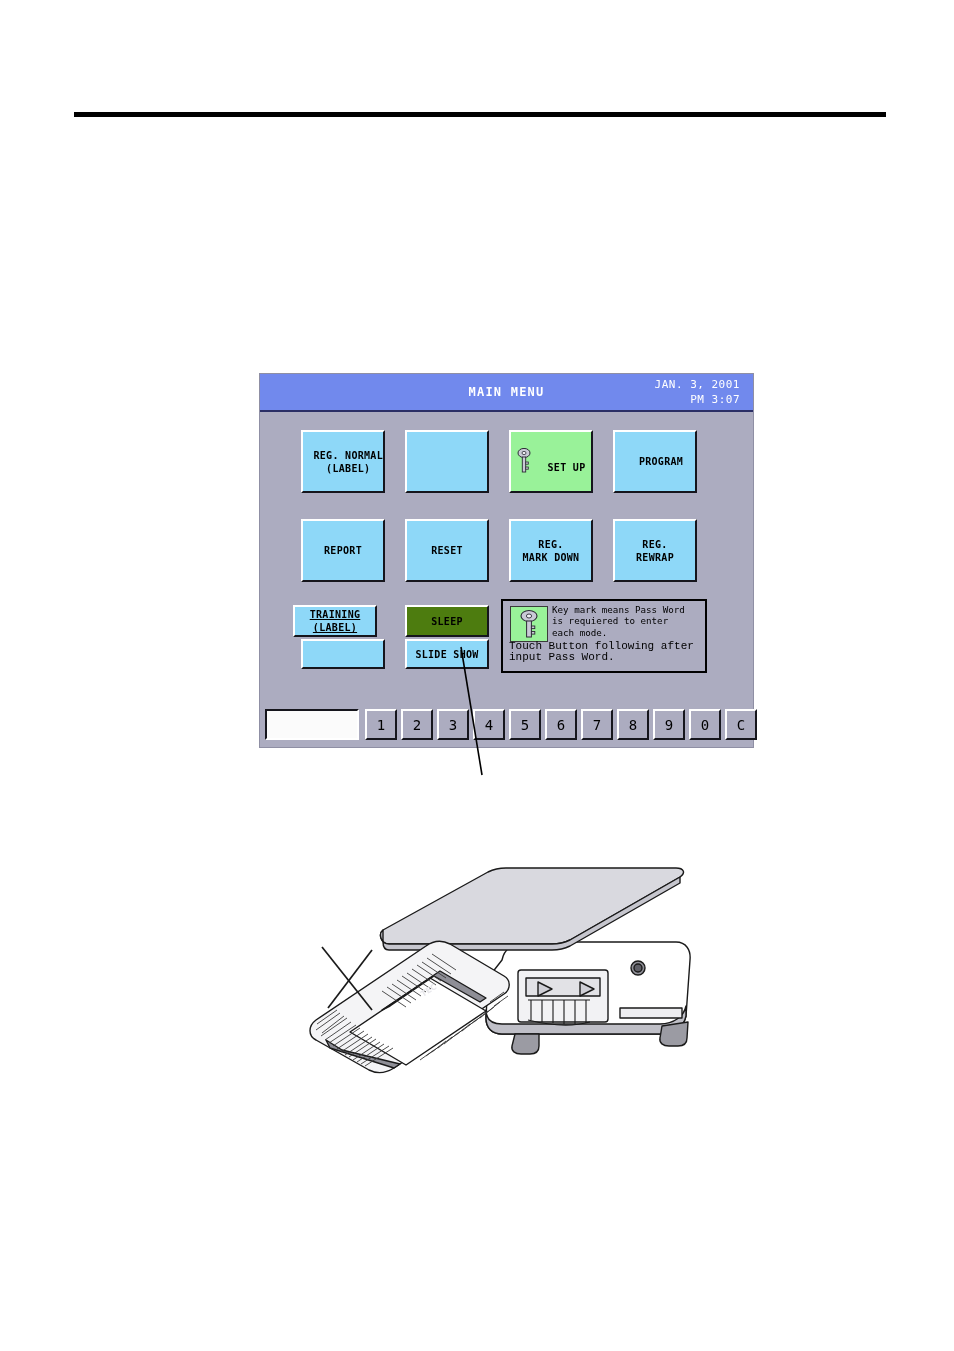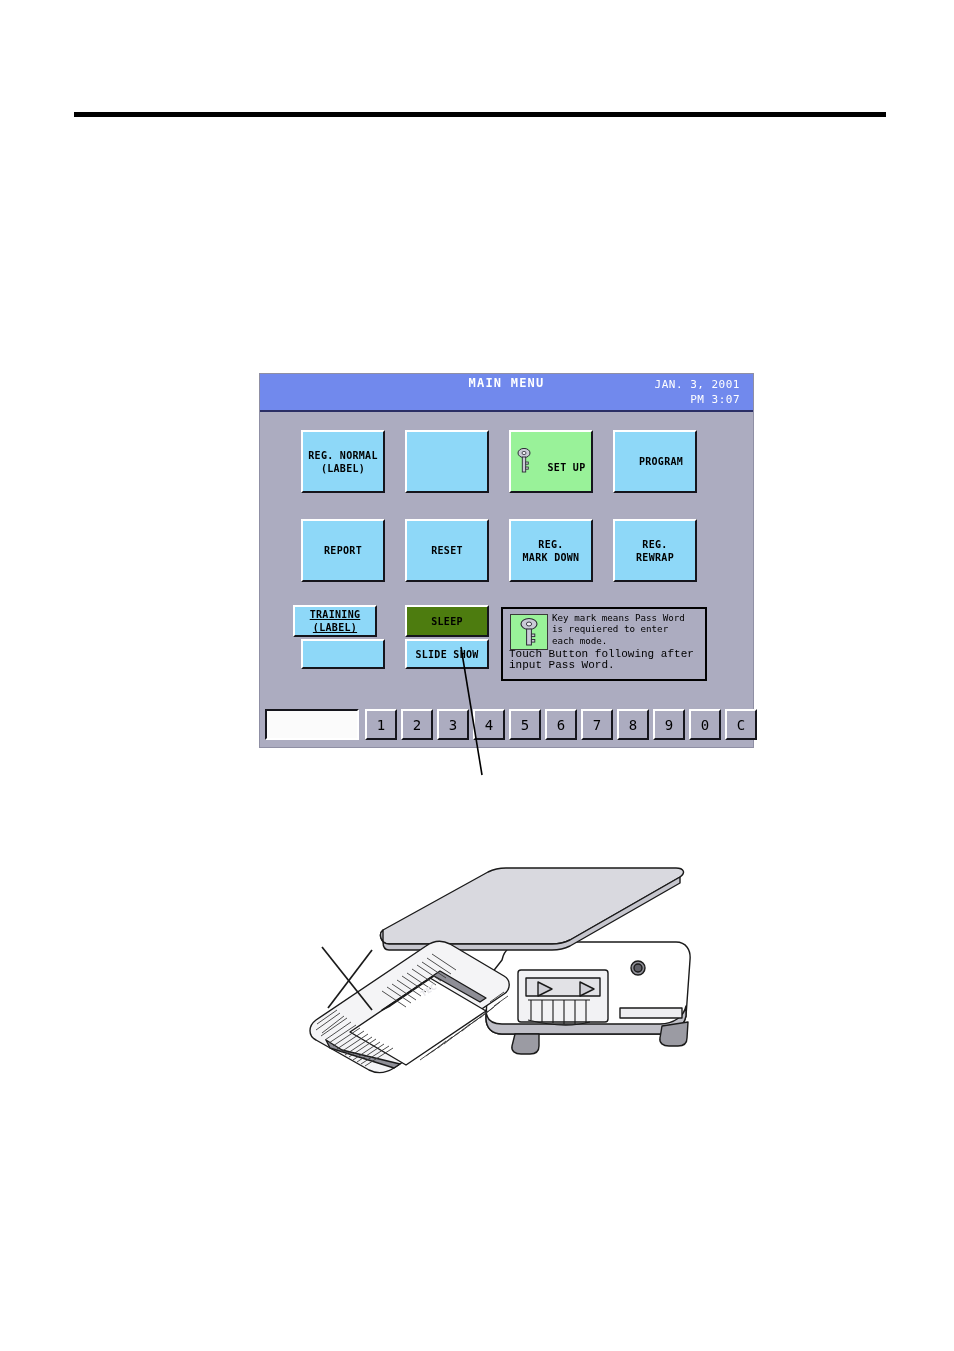--- a/index.html
+++ b/index.html
@@ -43,21 +43,21 @@
     top: 0;
     width: 100%;
     height: 38px;
     background: #7189ED;
     border-bottom: 2px solid #2b2f66;
     box-sizing: border-box;
   }
   .panel-title {
     position: absolute;
     left: 0;
-    top: 2px;
+    top: 11px;
     width: 100%;
     text-align: center;
     color: #ffffff;
     font-size: 12px;
     font-weight: bold;
     letter-spacing: 1.2px;
     font-family: "DejaVu Sans Mono", monospace;
   }
   .panel-clock {
     position: absolute;
@@ -111,21 +111,20 @@
   
   .info-box {
     position: absolute;
     left: 501px;
     top: 599px;
     width: 206px;
     height: 74px;
     background: #ACACC0;
     border: 2px solid #000000;
     box-sizing: border-box;
-    margin-top: 8px;
   }
   .info-key {
     position: absolute;
     left: 7px;
     top: 5px;
     width: 38px;
     height: 36px;
     background: #99F299;
     border: 1px solid #3a3a3a;
     box-sizing: border-box;
@@ -226,21 +225,21 @@
 
 <div class="panel">
 
   <div class="panel-header"></div>
   <div class="panel-title">MAIN MENU</div>
   <div class="panel-clock">
     <div>JAN. 3, 2001</div>
     <div>PM 3:07</div>
   </div>
 
-  <div class="btn" style="left:41px;  top:56px;  width:84px; height:63px;">
+  <div class="btn" style="left:41px;  top:56px;  width:84px; height:63px;align-items:flex-end;">
     <span class="lbl">REG. NORMAL
 (LABEL)</span>
   </div>
 
   <div class="btn" style="left:145px; top:56px; width:84px; height:63px;">
     <span class="lbl"></span>
   </div>
 
   <div class="btn green" style="left:249px; top:56px; width:84px; height:63px;padding-left:31px;">
     <span class="key-badge">

